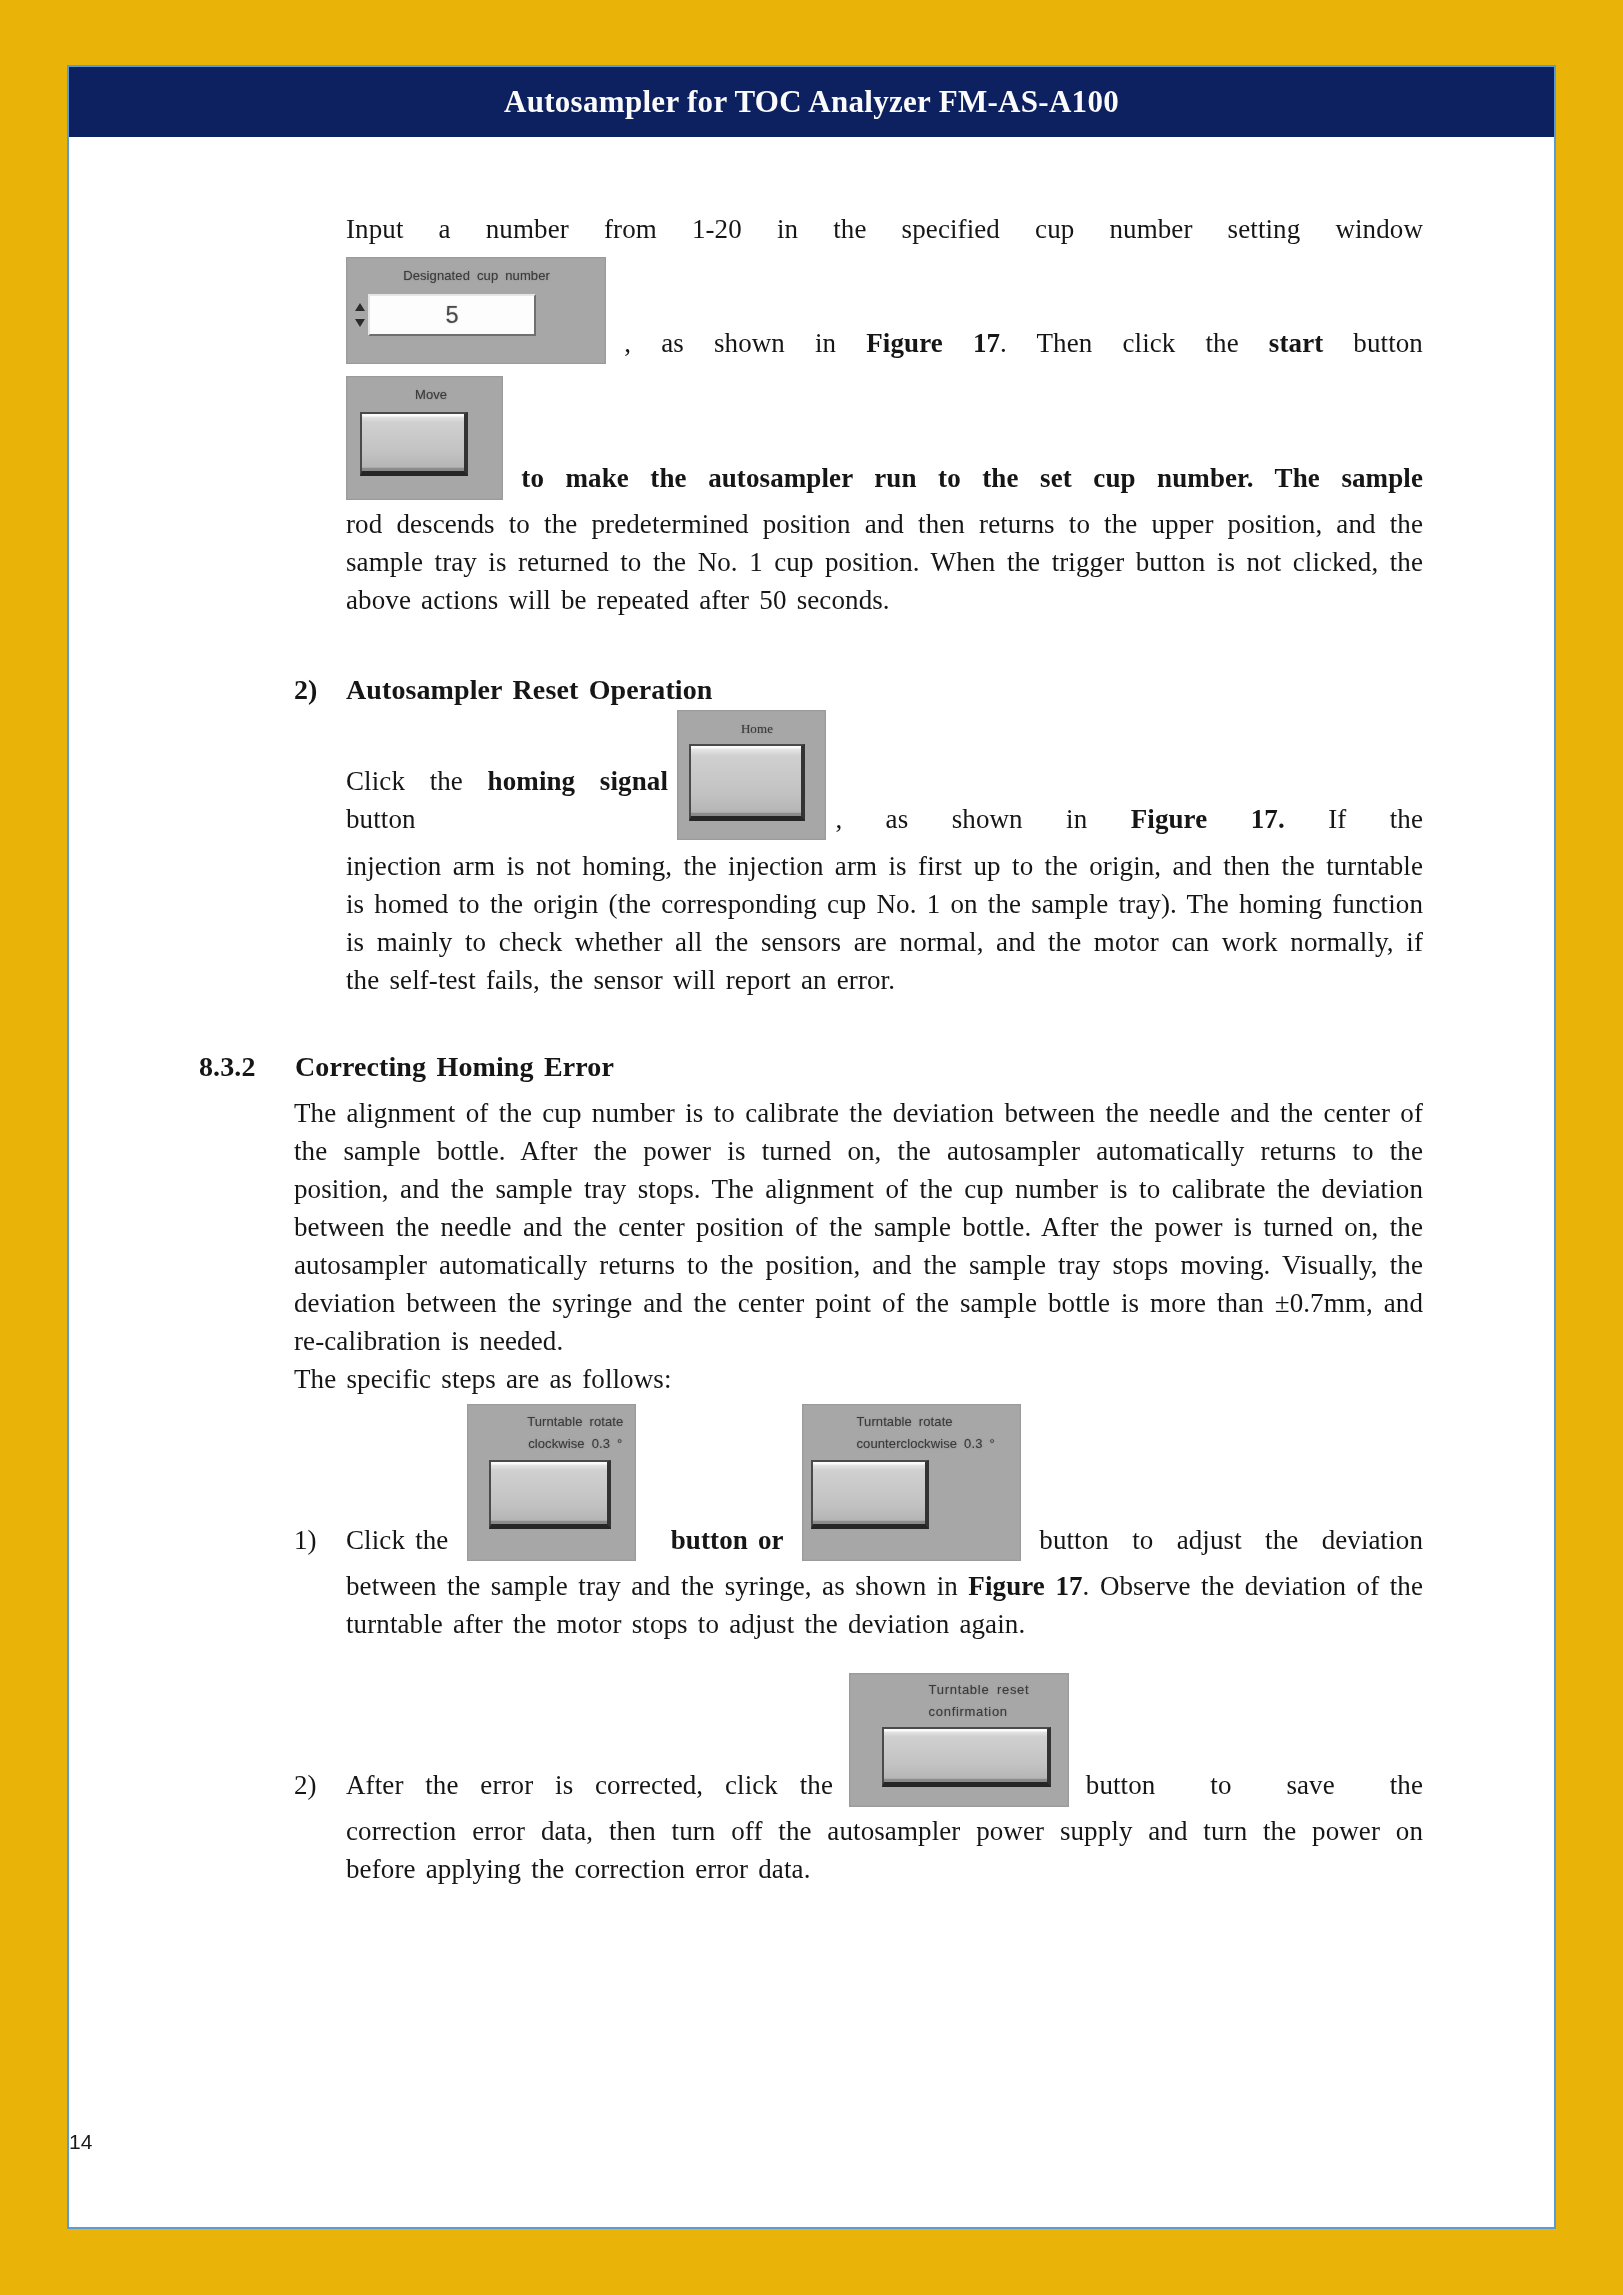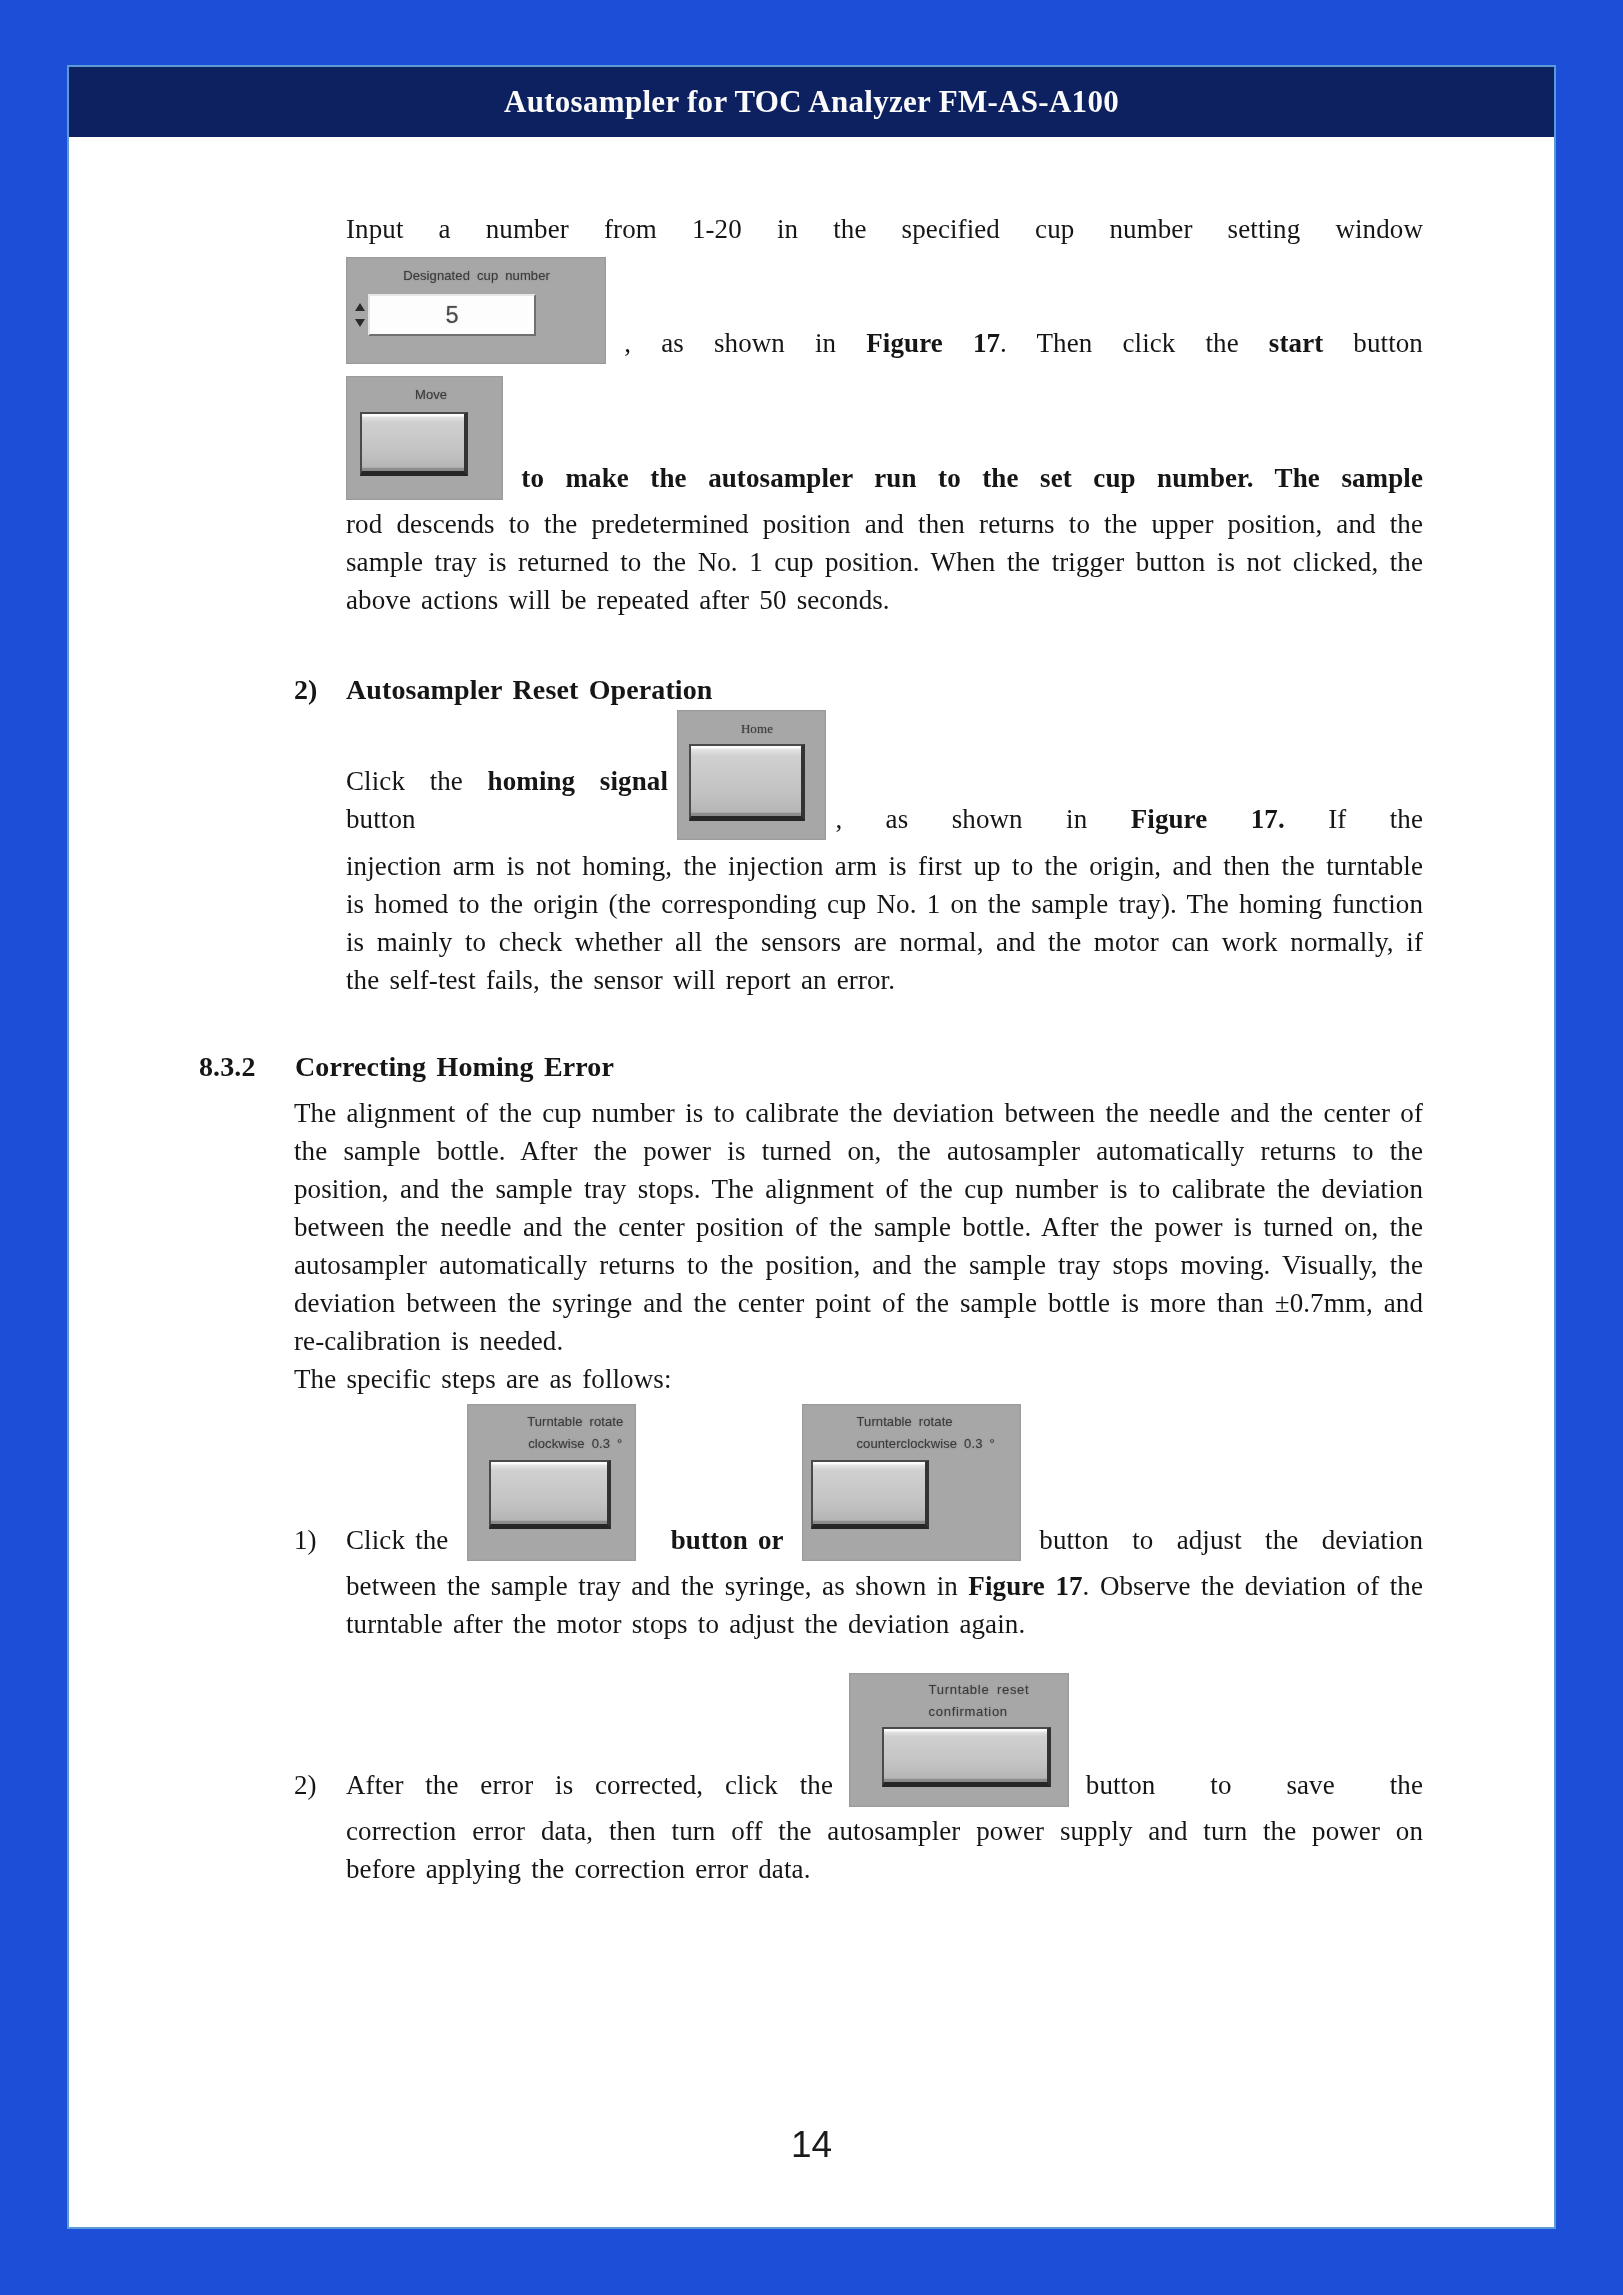--- a/index.html
+++ b/index.html
@@ -1,16 +1,16 @@
 <!DOCTYPE html>
 <html style="font-size:10.5px"><head>
 <meta charset="utf-8">
 <style>
   html,body{margin:0;padding:0;background:#ffffff;}
-  .page{position:relative;width:1623px;height:2295px;background:#1d4ed8;overflow:hidden;
+  .page{position:relative;width:1623px;height:2295px;background:#eab308;overflow:hidden;
         font-family:"Liberation Serif",serif;color:#161616;}
   .frame{position:absolute;left:67px;top:65px;width:1489px;height:2164px;
          border:2.6px solid #5b9bd5;box-sizing:border-box;background:#ffffff;}
   .header-band{height:70px;background:#0d2161;display:flex;align-items:center;justify-content:center;}
   .header-title{color:#fbfbfb;font-size:31px;font-weight:bold;letter-spacing:0.3px;
                 font-family:"Liberation Serif",serif;}
   .content{position:relative;padding:73px 131px 0 0;font-size:27px;line-height:38px;
            letter-spacing:0.1px;word-spacing:3.3px;}
   .pL{margin-left:277px;}   
   .rowL{margin-left:225px;} 
@@ -67,22 +67,22 @@
   .row-home{margin-top:1.3px;}
   .reset-cont{margin-top:6.5px;}
   .sec-heading{margin-top:49px;display:flex;}
   .sec-body{margin-top:7.9px;}
   .steps-intro{margin-top:0;}
   .row-step1{margin-top:6.5px;}
   .step1-cont{margin-top:5.2px;}
   .row-step2{margin-top:30px;}
   .step2-cont{margin-top:5.2px;}
 
-  .page-num{position:absolute;left:0;right:0;bottom:61px;text-align:center;
-            font-family:"Liberation Sans",sans-serif;font-size:37px;color:#1a1a1a;}
+  .page-num{position:absolute;left:0;right:0;bottom:73px;
+            font-family:"Liberation Sans",sans-serif;font-size:21px;color:#1a1a1a;}
 </style>
 </head>
 <body>
 
 <div class="page">
   <div class="frame">
 
     <div class="header-band">
       <div class="header-title">Autosampler for TOC Analyzer FM-AS-A100</div>
     </div>

